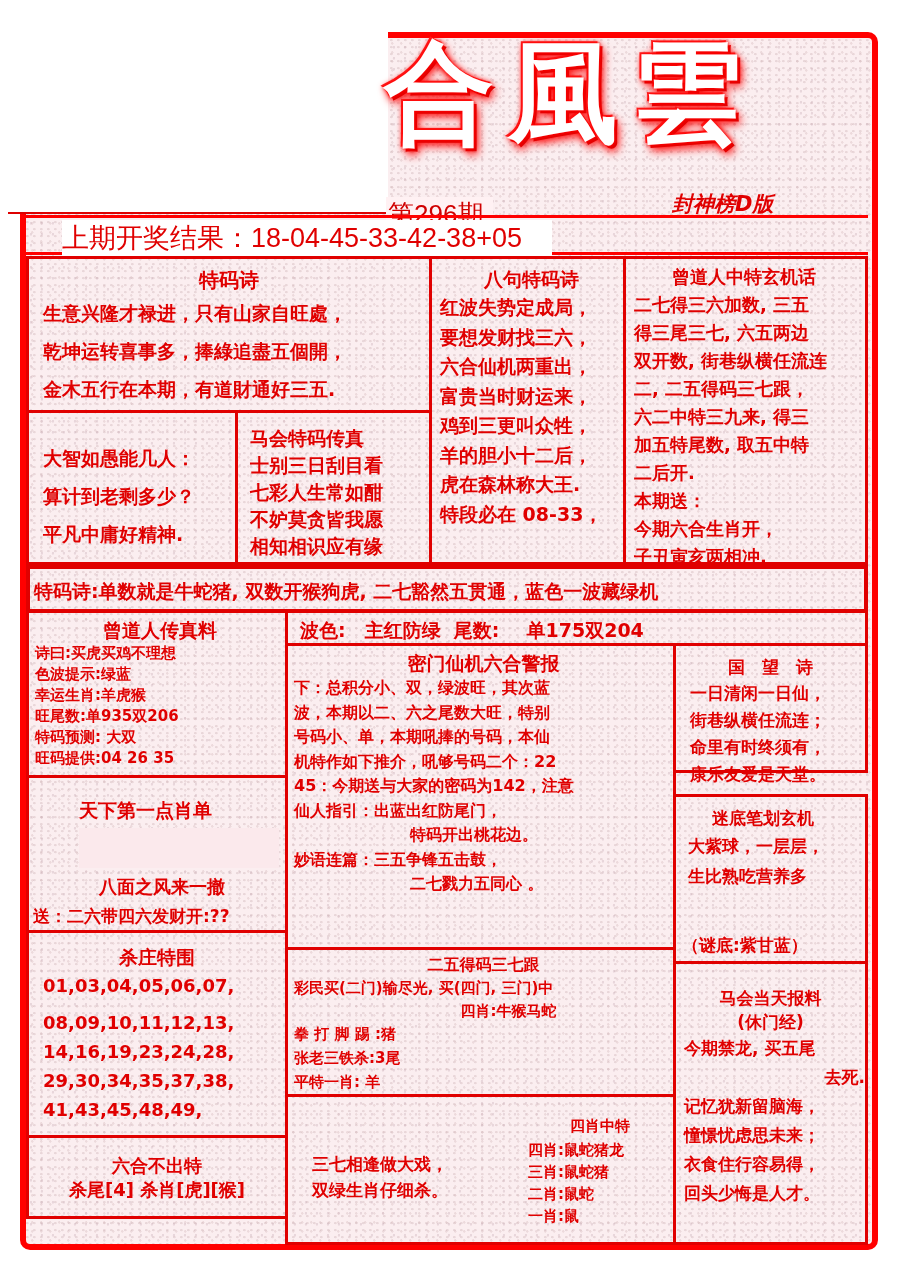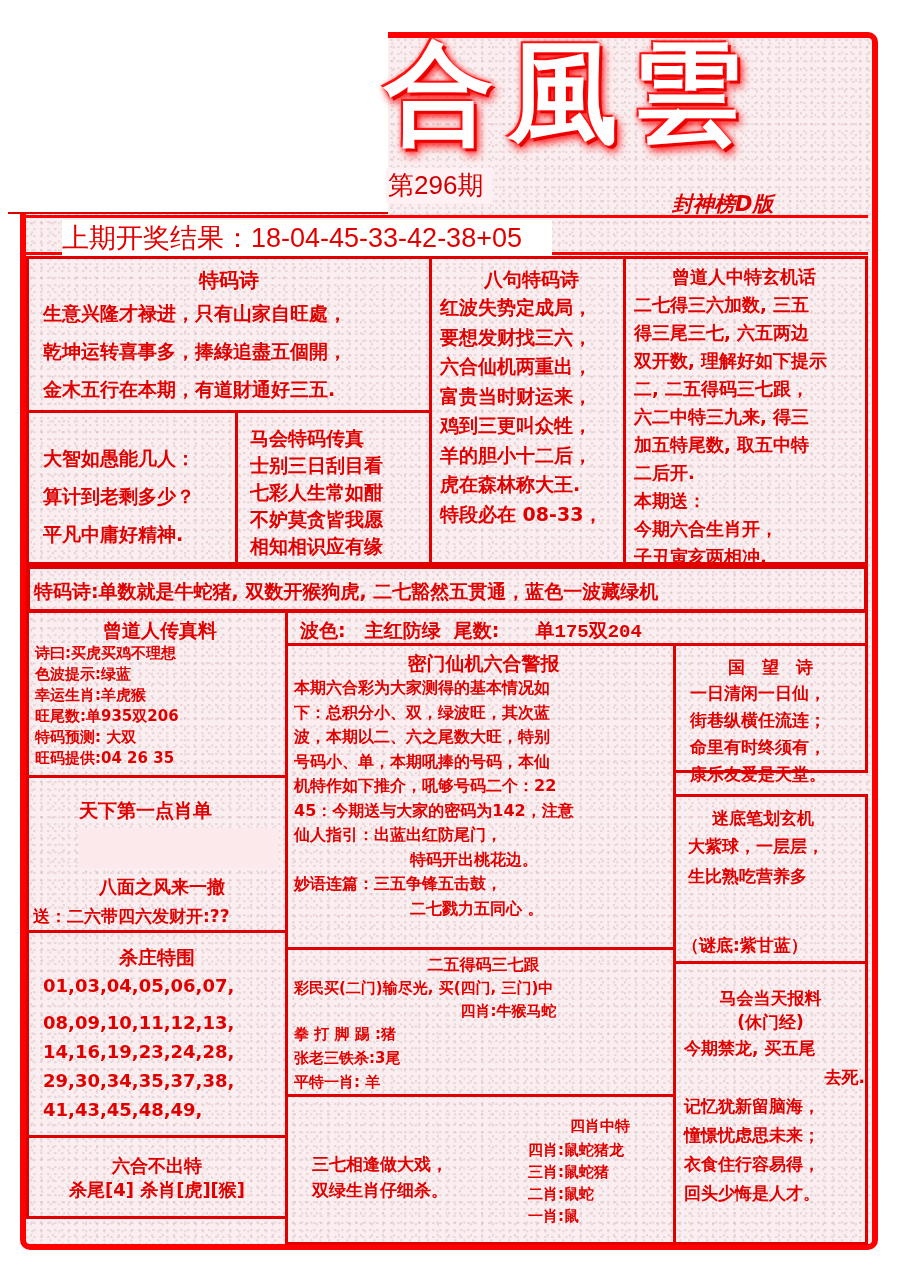--- a/index.html
+++ b/index.html
@@ -13,21 +13,21 @@
       radial-gradient(circle at 45% 85%, rgba(190,160,170,0.3) 0 1px, transparent 1.5px);
     background-size:7px 7px, 9px 9px, 11px 11px;
   }
   #frame { position:absolute; left:20px; top:32px; width:858px; height:1218px;
            border:6px solid #ff0000; border-radius:10px; box-sizing:border-box; }
   #masthead-mask { position:absolute; left:0; top:0; width:388px; height:212px; background:#fff; }
   #mast-line { position:absolute; left:8px; top:212px; width:380px; height:2px; background:#d00; }
   #title { position:absolute; left:384px; top:38px; font-family:"DejaVu Serif", serif; font-size:110px;
            font-weight:bold; color:#fff; letter-spacing:14px; line-height:1;
            text-shadow: 0 0 3px #ff0000, 0 0 6px #ff0000, 3px 3px 0 #e00000, -2px -2px 0 #ff2020, 4px 6px 10px #ff0000; }
-  #issue { position:absolute; left:386px; top:168px; font-size:26px; color:#d00000;
+  #issue { position:absolute; left:386px; top:197px; font-size:26px; color:#d00000;
            background:#fff1f3; padding:0 10px 0 2px; font-family:"Liberation Sans", sans-serif; }
   #edition { position:absolute; left:672px; top:190px; font-size:21px; font-style:italic; font-weight:bold; color:#e00000; }
   #result-bar { position:absolute; left:26px; top:215px; width:842px; height:40px; box-sizing:border-box;
                 border-top:3px solid #ff0000; border-bottom:3px solid #ff0000; }
   #result-text { position:absolute; left:36px; top:2px; font-size:27px; color:#e00000; font-family:"Liberation Sans", sans-serif;
                  background:#fff; padding:0 30px 0 0; }
   .box { position:absolute; box-sizing:border-box; border:3px solid #e00000; }
   .ttl { text-align:center; font-weight:bold; color:#e00000; }
   .line { font-weight:bold; color:#e00000; white-space:nowrap; }
   .b20 { font-size:20px; }
@@ -86,21 +86,21 @@
   <div class="line b19" style="line-height:29.5px;">鸡到三更叫众牲，</div>
   <div class="line b19" style="line-height:29.5px;">羊的胆小十二后，</div>
   <div class="line b19" style="line-height:29.5px;">虎在森林称大王.</div>
   <div class="line b19" style="line-height:29.5px;">特段必在 08-33，</div>
 </div>
 
 <div class="box" style="left:623px;top:256px;width:245px;height:309px;padding:4px 0 0 8px;">
   <div class="line b18" style="line-height:28px;padding-left:38px;">曾道人中特玄机话</div>
   <div class="line b18" style="line-height:28px;">二七得三六加数, 三五</div>
   <div class="line b18" style="line-height:28px;">得三尾三七, 六五两边</div>
-  <div class="line b18" style="line-height:28px;">双开数, 理解好如下提示</div>
+  <div class="line b18" style="line-height:28px;">双开数, 街巷纵横任流连</div>
   <div class="line b18" style="line-height:28px;">二, 二五得码三七跟，</div>
   <div class="line b18" style="line-height:28px;">六二中特三九来, 得三</div>
   <div class="line b18" style="line-height:28px;">加五特尾数, 取五中特</div>
   <div class="line b18" style="line-height:28px;">二后开.</div>
   <div class="line b18" style="line-height:28px;">本期送：</div>
   <div class="line b18" style="line-height:28px;">今期六合生肖开，</div>
   <div class="line b18" style="line-height:28px;">子丑寅亥两相冲.</div>
 </div>
 
 <div class="box" style="left:26px;top:565px;width:842px;height:48px;padding:10px 0 0 4px;border-width:4px;">
@@ -114,26 +114,25 @@
   <div class="line b15" style="line-height:21px;">幸运生肖:羊虎猴</div>
   <div class="line b15" style="line-height:21px;">旺尾数:单935双206</div>
   <div class="line b15" style="line-height:21px;">特码预测: 大双</div>
   <div class="line b15" style="line-height:21px;">旺码提供:04 26 35</div>
 </div>
 
 <div class="box" style="left:285px;top:610px;width:583px;height:36px;padding:5px 0 0 12px;">
   <span class="line b19">波色:</span>
   <span class="line b19" style="margin-left:14px;">主红防绿</span>
   <span class="line b19" style="margin-left:8px;">尾数:</span>
-  <span class="line b19" style="margin-left:31px;font-family:Liberation Mono, monospace;">单175双204</span>
+  <span class="line b19" style="margin-left:22px;">单175双204</span>
 </div>
 
 <div class="box" style="left:285px;top:643px;width:391px;height:307px;padding:4px 0 0 6px;">
   <div class="ttl b19" style="line-height:26px;">密门仙机六合警报</div>
-  <div class="line b16" style="line-height:24.5px;">本期六合彩为大家测得的基本情况如</div>
   <div class="line b16" style="line-height:24.5px;">下：总积分小、双，绿波旺，其次蓝</div>
   <div class="line b16" style="line-height:24.5px;">波，本期以二、六之尾数大旺，特别</div>
   <div class="line b16" style="line-height:24.5px;">号码小、单，本期吼捧的号码，本仙</div>
   <div class="line b16" style="line-height:24.5px;">机特作如下推介，吼够号码二个：22</div>
   <div class="line b16" style="line-height:24.5px;">45：今期送与大家的密码为142，注意</div>
   <div style="line-height:24.5px;">
     <span class="line b16">仙人指引：</span><span class="line b16">出蓝出红防尾门，</span>
   </div>
   <div class="line b16" style="line-height:24.5px;padding-left:116px;">特码开出桃花边。</div>
   <div style="line-height:24.5px;">

